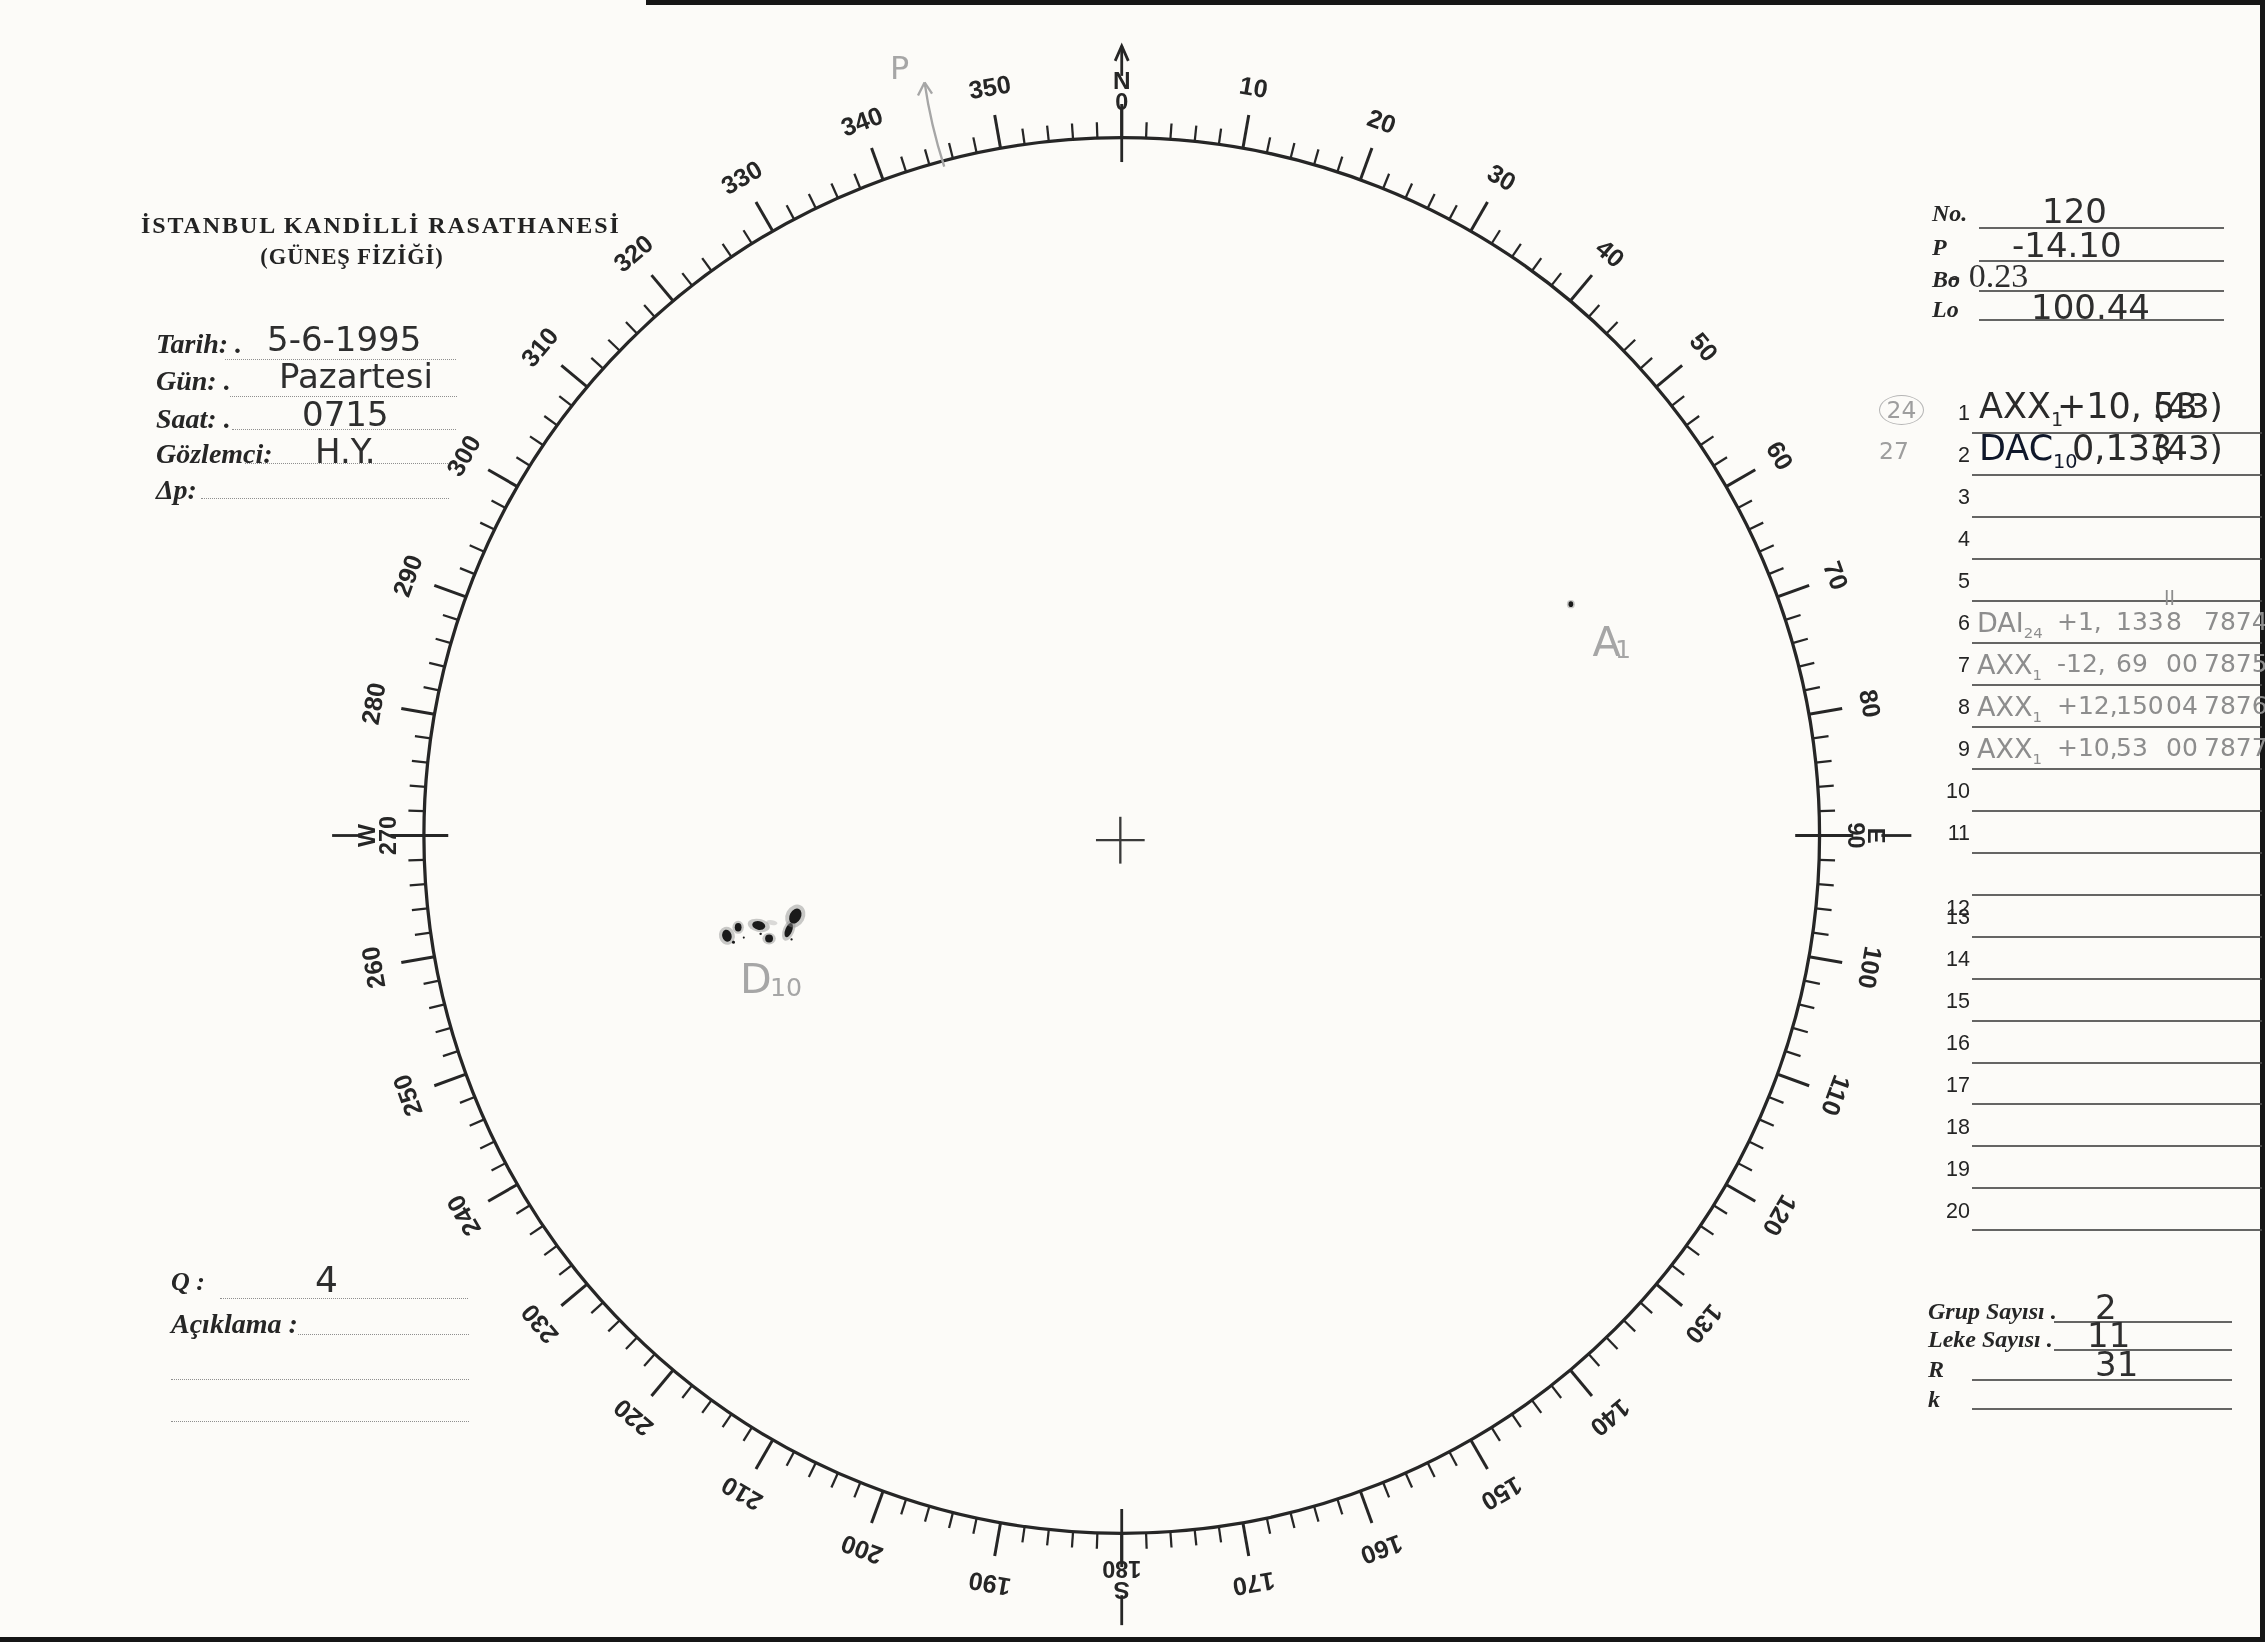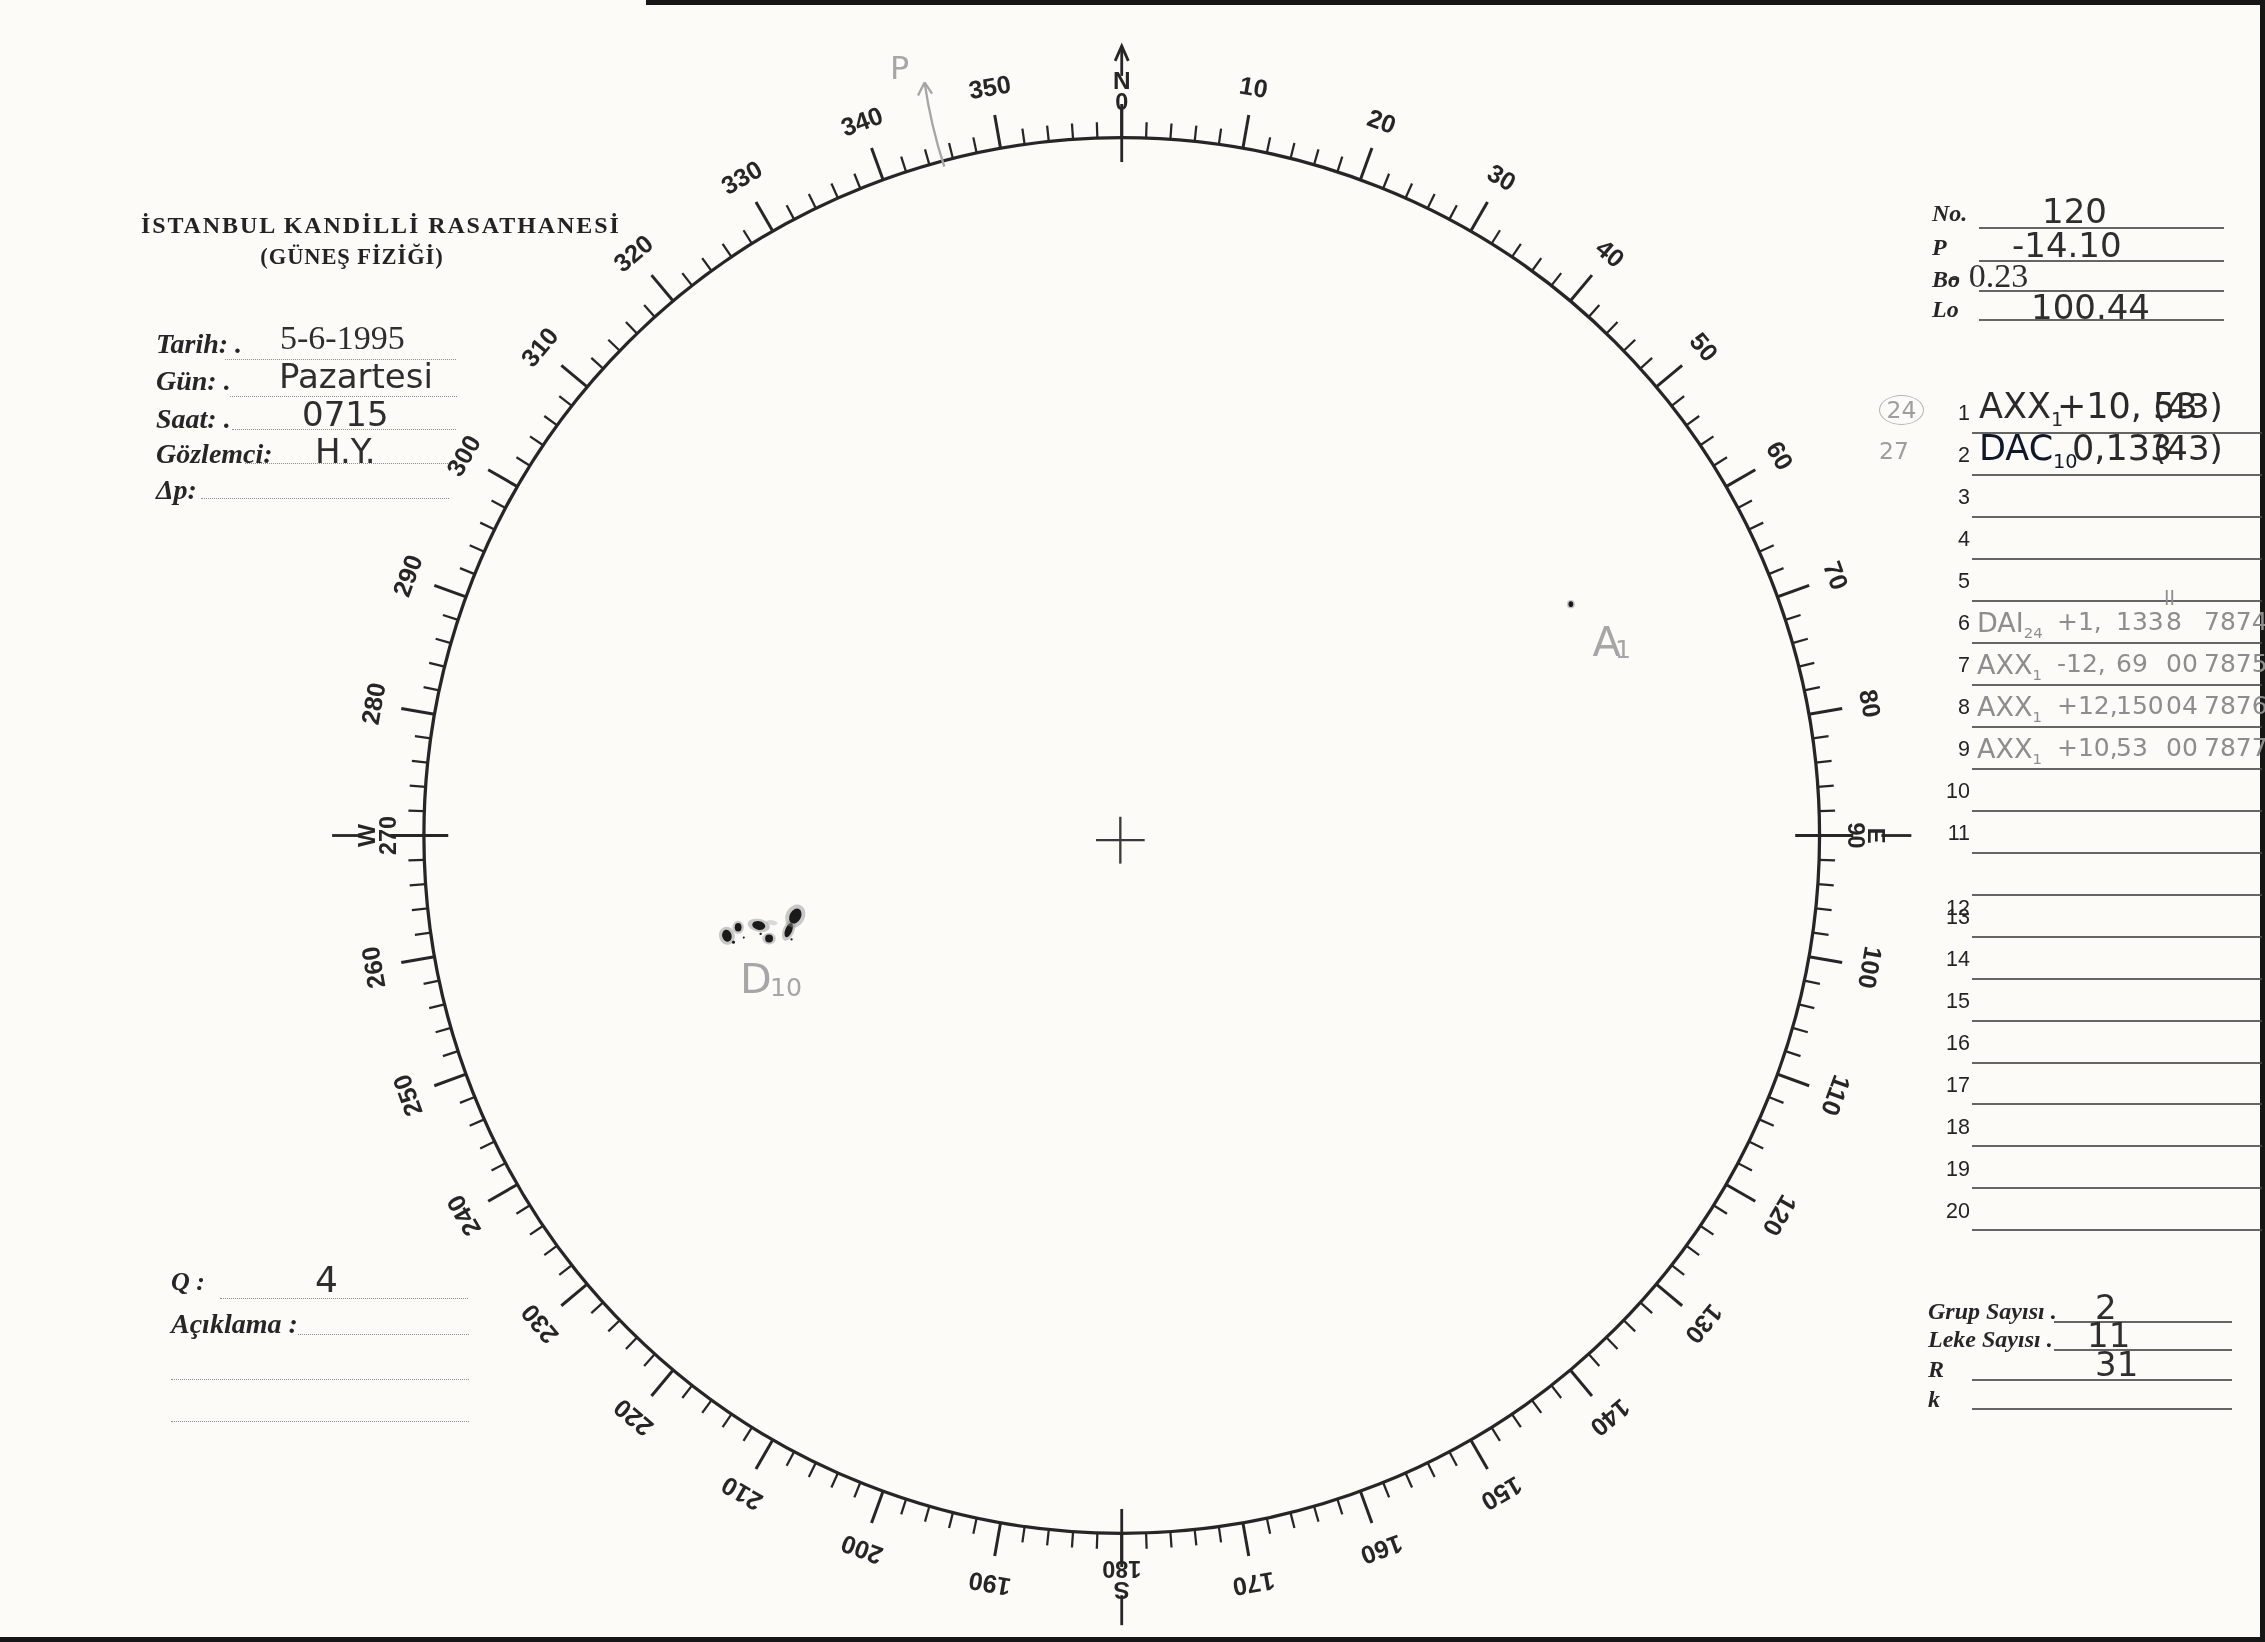--- a/index.html
+++ b/index.html
@@ -22,21 +22,21 @@
 
   <div class="edge" style="left:646px;top:0;width:1619px;height:4.7px;"></div>
   <div class="edge" style="left:2260px;top:0;width:5.6px;height:1642px;"></div>
   <div class="edge" style="left:0;top:1637px;width:2265px;height:5.6px;"></div>
 
   <div class="title" style="left:141px;top:212px;width:422px;font-size:24px;letter-spacing:1.9px;">İSTANBUL KANDİLLİ RASATHANESİ</div>
   <div class="title" style="left:141px;top:244px;width:422px;font-size:22.5px;letter-spacing:0.9px;">(GÜNEŞ FİZİĞİ)</div>
 
   <div id="form-fields">
       <div class="lbl" style="left: 156px; top: 328px;">Tarih: .</div>
-      <div class="hand" style="left: 280px; top: 319px; font-family: Liberation Serif, serif;">5-6-1995</div>
+      <div class="hand" style="left: 267px; top: 319px;">5-6-1995</div>
       <div class="dots" style="left: 225px; top: 359px; width: 231px;"></div>
       <div class="lbl" style="left: 156px; top: 365px;">Gün: .</div>
       <div class="hand" style="left: 279px; top: 356px;">Pazartesi</div>
       <div class="dots" style="left: 230px; top: 396px; width: 227px;"></div>
       <div class="lbl" style="left: 156px; top: 403px;">Saat: .</div>
       <div class="hand" style="left: 302px; top: 394px;">0715</div>
       <div class="dots" style="left: 232px; top: 429px; width: 224px;"></div>
       <div class="lbl" style="left: 156px; top: 438px;">Gözlemci:</div>
       <div class="hand" style="left: 315px; top: 431px;">H.Y.</div>
       <div class="dots" style="left: 245px; top: 463px; width: 211px;"></div>

